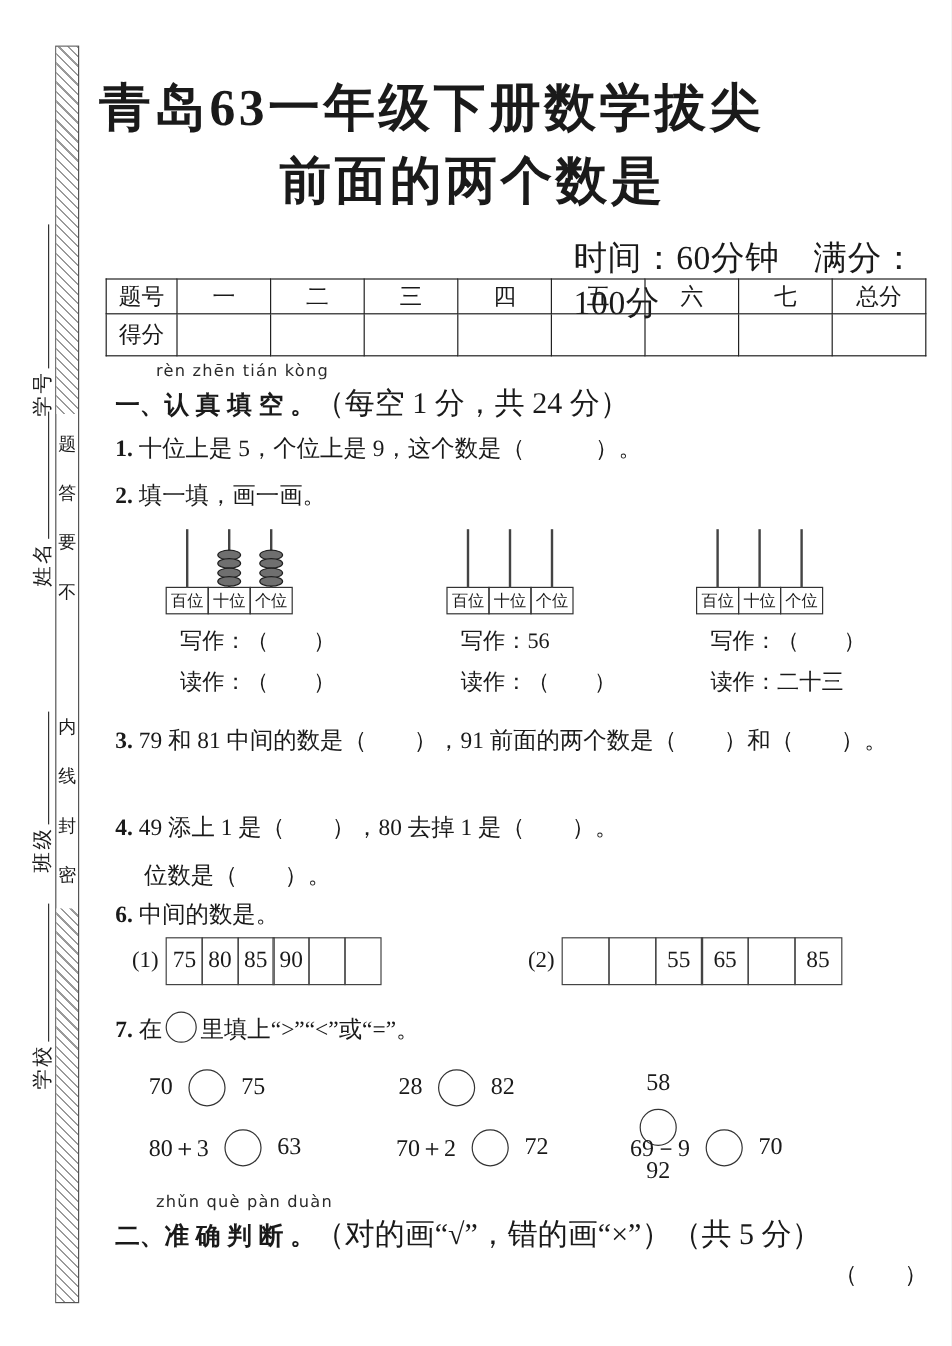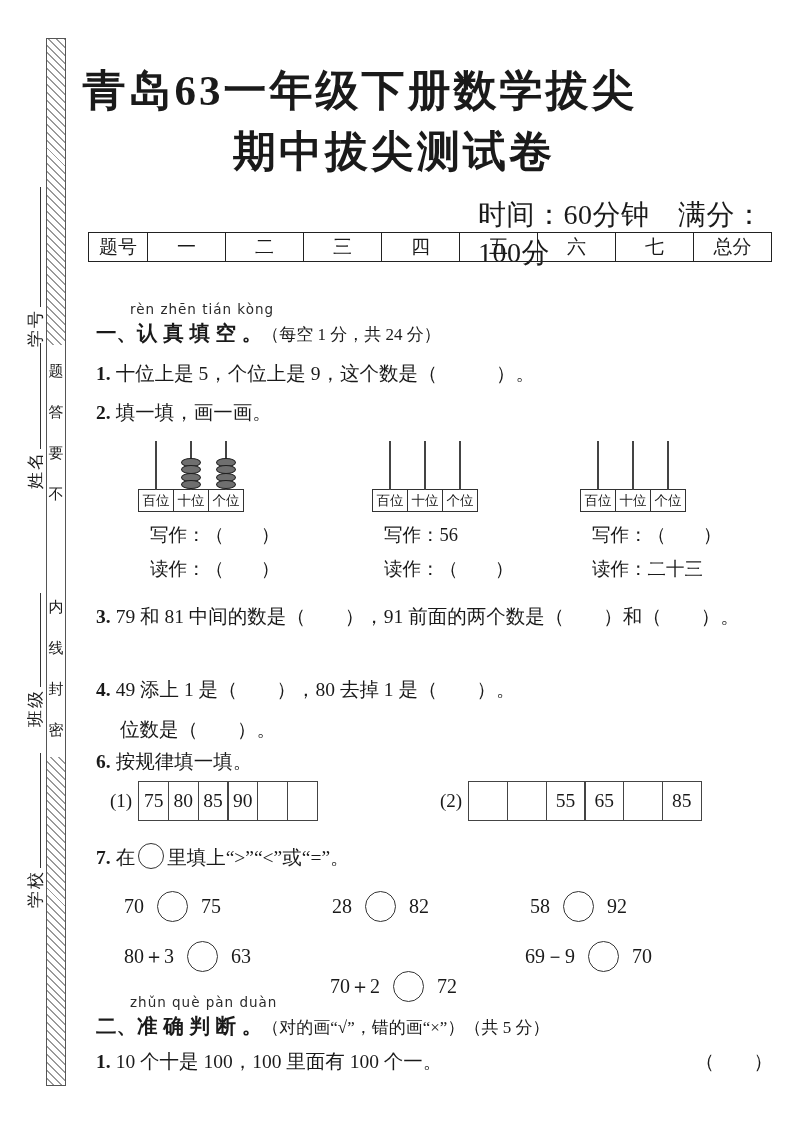--- a/index.html
+++ b/index.html
@@ -33,21 +33,21 @@
   .score-table{position:absolute;left:88px;top:232px;border-collapse:collapse;table-layout:fixed;}
   .score-table td{border:1.8px solid #222;text-align:center;font-size:19px;padding:0;}
   .score-table .r1 td{height:28px;}
   .score-table .r2 td{height:34px;}
 
   
   .pinyin{position:absolute;font-family:"DejaVu Sans","Liberation Sans",sans-serif;
           font-size:13.5px;color:#2a2a2a;letter-spacing:1px;}
   .sec{position:absolute;left:96px;white-space:nowrap;}
   .sec-title{font-family:"Liberation Sans","DejaVu Sans",sans-serif;font-weight:bold;font-size:20.5px;}
-  .sec-note{font-size:17px;}
+  .sec-note{font-size:25px;}
   .q{position:absolute;left:96px;font-size:19.5px;white-space:nowrap;}
   .qnum{font-weight:bold;margin-right:5px;}
 
   
   .abacus{position:absolute;width:106px;top:441px;}
   .rods{position:relative;display:flex;height:48px;}
   .rodcell{position:relative;width:35px;height:48px;}
   .rod{position:absolute;left:50%;transform:translateX(-50%);top:0;bottom:-1px;width:2px;background:#444;}
   .beads{position:absolute;left:50%;transform:translateX(-50%);bottom:0;
          display:flex;flex-direction:column;align-items:center;}
@@ -107,21 +107,21 @@
       <span>内</span>
       <span>线</span>
       <span>封</span>
       <span>密</span>
     </div>
     <div class="hatch hatch-bottom"></div>
   </div>
 
   <div class="title">
     <div>青岛63一年级下册数学拔尖</div>
-    <div class="l2">期中拔尖测试卷</div>
+    <div class="l2">前面的两个数是</div>
   </div>
 
   <div class="meta">时间：60分钟　满分：100分</div>
 
   <table class="score-table">
     <colgroup>
         <col style="width:59px">
         <col style="width:78px">
         <col style="width:78px">
         <col style="width:78px">
@@ -136,20 +136,31 @@
       <td>题号</td>
       <td>一</td>
       <td>二</td>
       <td>三</td>
       <td>四</td>
       <td>五</td>
       <td>六</td>
       <td>七</td>
       <td>总分</td>
     </tr>
+    <tr class="r2">
+      <td>得分</td>
+      <td></td>
+      <td></td>
+      <td></td>
+      <td></td>
+      <td></td>
+      <td></td>
+      <td></td>
+      <td></td>
+    </tr>
   </tbody>
     </table>
 
   <div class="pinyin" style="top:301px;left:130px;">rèn zhēn tián kòng</div>
   <div class="sec" style="top:319px;">
     <span class="sec-title">一、认 真 填 空 。</span><span class="sec-note">（每空 1 分，共 24 分）</span>
   </div>
 
   <div class="q" style="top:360px;">
     <span class="qnum">1.</span><span>十位上是 5，个位上是 9，这个数是（　　　）。</span>
@@ -243,21 +254,21 @@
   <div class="q" style="top:603px;">
     <span class="qnum">3.</span><span>79 和 81 中间的数是（　　），91 前面的两个数是（　　）和（　　）。</span>
   </div>
   <div class="q" style="top:676px;">
     <span class="qnum">4.</span><span>49 添上 1 是（　　），80 去掉 1 是（　　）。</span>
   </div>
   <div class="q" style="top:716px;left:120px;">
     <span>位数是（　　）。</span>
   </div>
   <div class="q" style="top:748px;">
-    <span class="qnum">6.</span><span>按规律填一填。</span>
+    <span class="qnum">6.</span><span>中间的数是。</span>
   </div>
 
   <div class="seqrow" style="left:110px;">
     <span class="seqlabel">(1)</span>
     <div class="seqbox">
       <div class="seqcell w29">75</div>
       <div class="seqcell w29">80</div>
       <div class="seqcell w29">85</div>
       <div class="seqcell w29">90</div>
       <div class="seqcell w29"></div>
@@ -283,43 +294,40 @@
   <div class="cmp" style="top:891px;left:124px;">
     <span>70</span>
       <span class="circle"></span>
       <span>75</span>
   </div>
   <div class="cmp" style="top:891px;left:332px;">
     <span>28</span>
       <span class="circle"></span>
       <span>82</span>
   </div>
-  <div class="cmp" style="top:891px;left:530px;">
+  <div class="cmp" style="top:891px;left:530px;flex-direction:column;">
     <span>58</span>
       <span class="circle"></span>
       <span>92</span>
   </div>
   <div class="cmp" style="top:941px;left:124px;">
     <span>80＋3</span>
       <span class="circle"></span>
       <span>63</span>
   </div>
-  <div class="cmp" style="top:971px;left:330px;">
+  <div class="cmp" style="top:941px;left:330px;">
     <span>70＋2</span>
       <span class="circle"></span>
       <span>72</span>
   </div>
   <div class="cmp" style="top:941px;left:525px;">
     <span>69－9</span>
       <span class="circle"></span>
       <span>70</span>
   </div>
 
   <div class="pinyin" style="top:994px;left:130px;">zhǔn què pàn duàn</div>
   <div class="sec" style="top:1012px;">
     <span class="sec-title">二、准 确 判 断 。</span><span class="sec-note">（对的画“√”，错的画“×”）（共 5 分）</span>
   </div>
-  <div class="q" style="top:1048px;">
-    <span class="qnum">1.</span><span>10 个十是 100，100 里面有 100 个一。</span>
-  </div>
   <div class="ans" style="top:1048px;left:695px;">（　　）</div>
 
 </div>
 
 </body></html>

